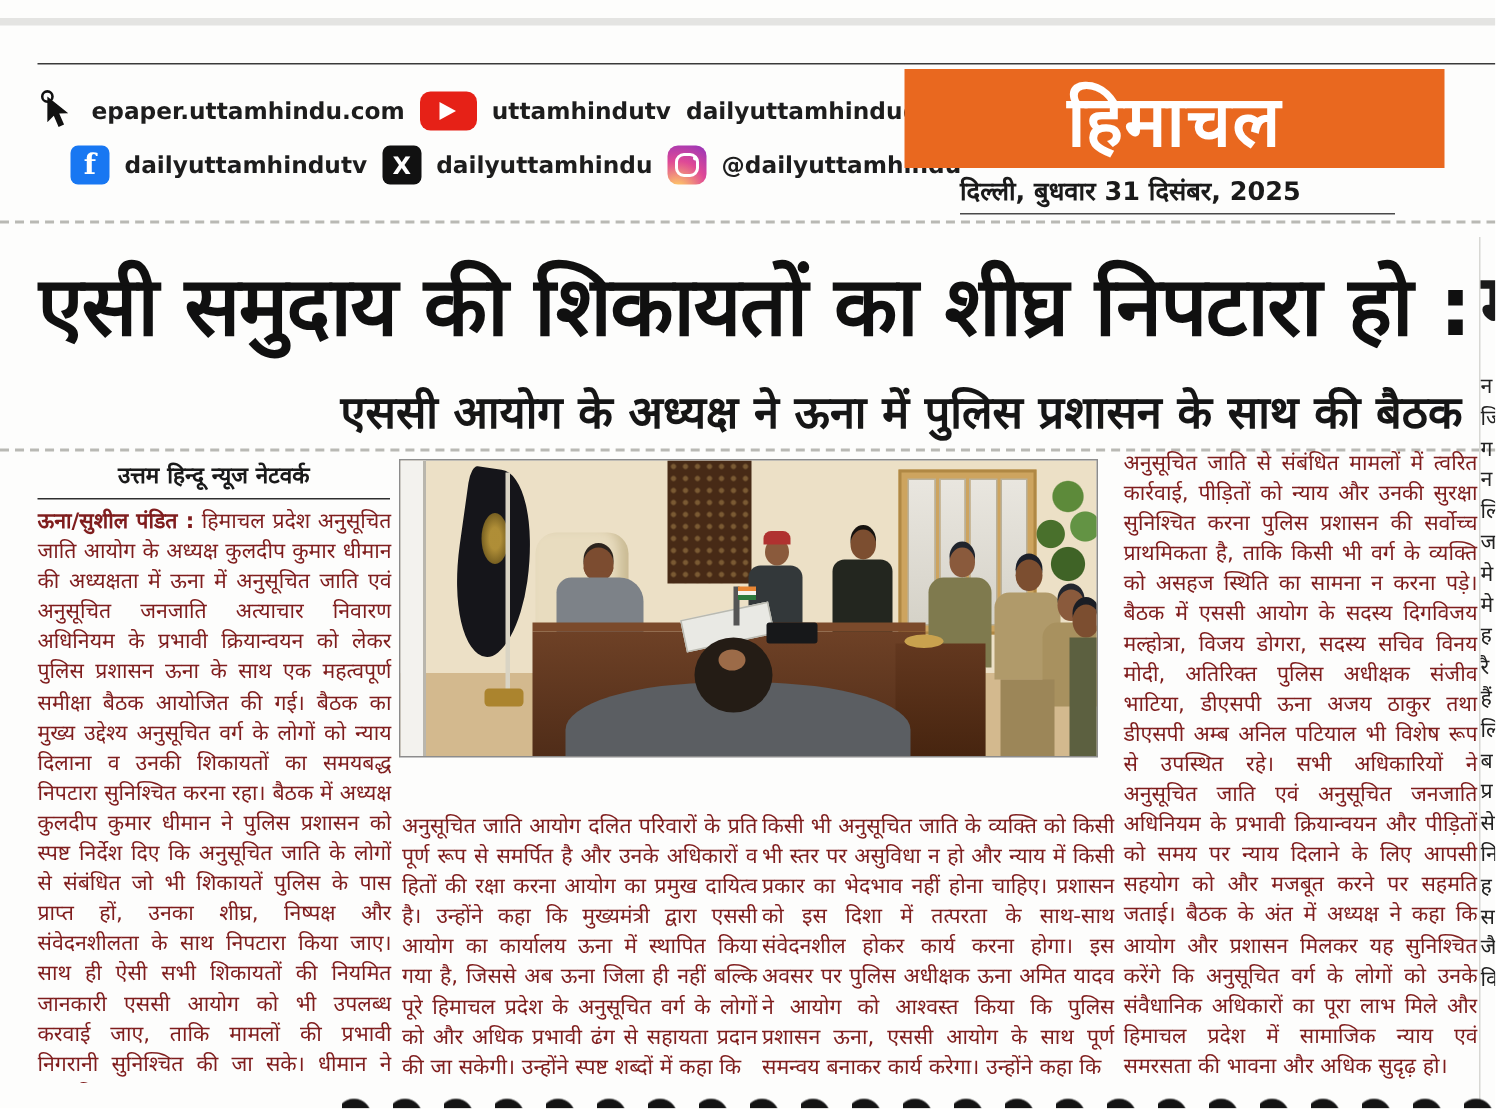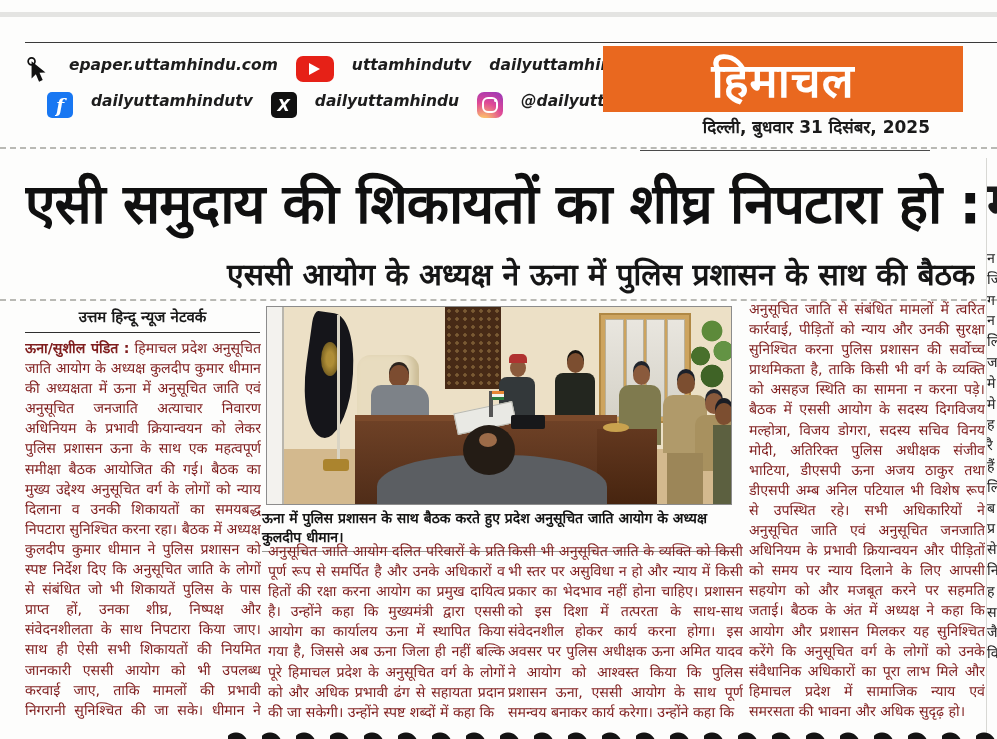--- a/index.html
+++ b/index.html
@@ -5,35 +5,35 @@
   * { margin:0; padding:0; box-sizing:border-box; }
   html,body { background:#ffffff; }
   body { font-family:"DejaVu Sans", sans-serif; color:#1a1a1a; }
   .page { position:relative; width:997px; height:739px; background:#fdfdfc; overflow:hidden; }
 
   .top-band { position:absolute; top:12px; left:0; width:997px; height:5px; background:#e4e4e2; }
   .header-rule { position:absolute; top:42px; left:25px; right:0; border-top:1.5px solid #3a3a3a; }
 
   
   .social { position:absolute; left:25px; top:56px; width:530px; }
-  .soc-row { display:flex; align-items:flex-start; gap:18px; height:36px;font-style:italic; }
+  .soc-row { display:flex; align-items:center; gap:10px; height:36px; }
   .soc-item { display:flex; align-items:center; gap:6px; font-weight:bold; font-size:15.5px; color:#1d1d1d; }
   .badge { display:inline-flex; align-items:center; justify-content:center; flex:none; }
   .yt { width:38px; height:26px; background:#e62117; border-radius:7px; }
   .yt:before { content:""; border-left:11px solid #fff; border-top:6.5px solid transparent; border-bottom:6.5px solid transparent; }
   .fb { width:26px; height:26px; background:#1877f2; border-radius:5px; color:#fff; font-weight:bold; font-size:19px; font-family:"DejaVu Serif", serif; }
   .xx { width:26px; height:26px; background:#111; border-radius:5px; color:#fff; font-weight:bold; font-size:16px; }
   .ig { width:26px; height:26px; border-radius:7px; background:radial-gradient(circle at 25% 115%, #fdc468 10%, #df4996 55%, #9b36b7 95%); position:relative; }
   .ig:before { content:""; position:absolute; inset:5px; border:2px solid #fff; border-radius:6px; }
   .ig:after { content:""; position:absolute; top:6.5px; right:6.5px; width:3px; height:3px; background:#fff; border-radius:50%; }
   .hand { width:26px; height:30px; }
 
   
   .banner { position:absolute; left:603px; top:46px; width:360px; height:66px; background:#e9681f; color:#fff; display:flex; align-items:center; justify-content:center; font-size:47px; font-weight:bold; letter-spacing:1px; }
-  .dateline { position:absolute; left:640px; top:115px; width:290px; text-align:right; font-weight:bold; font-size:17px; padding-bottom:12px; border-bottom:1.5px solid #4a4a4a; }
+  .dateline { position:absolute; left:640px; top:115px; width:290px; text-align:left; font-weight:bold; font-size:17px; padding-bottom:4px; border-bottom:1.5px solid #4a4a4a; }
 
   .dash-rule { position:absolute; left:0; width:997px; border-top:2px dashed #b9b9b4; }
   .dash1 { top:147px; }
   .dash2 { top:299px; }
 
   
   .headline { position:absolute; left:25px; top:160px; width:952px; height:90px; font-size:55px; font-weight:bold; color:#101010; white-space:nowrap; overflow:hidden; line-height:88px; letter-spacing:-1px; }
   .subheadline { position:absolute; left:25px; top:253px; width:950px; text-align:right; font-size:30px; font-weight:600; color:#161616; white-space:nowrap; overflow:hidden; }
 
   
@@ -180,21 +180,20 @@
     <div class="ph desk-return"></div>
     <div class="ph papers"></div>
     <div class="ph laptop"></div>
     <div class="ph mini-flag"></div>
     <div class="ph plate"></div>
     <div class="ph fg-man-body"></div>
     <div class="ph fg-man-head"></div>
     <div class="ph fg-man-bald"></div>
   </div>
 
-  <div class="caption">ऊना में पुलिस प्रशासन के साथ बैठक करते हुए प्रदेश अनुसूचित जाति आयोग के अध्यक्ष कुलदीप धीमान।</div>
 
   <p class="bodytext col2">अनुसूचित जाति आयोग दलित परिवारों के प्रति पूर्ण रूप से समर्पित है और उनके अधिकारों व हितों की रक्षा करना आयोग का प्रमुख दायित्व है। उन्होंने कहा कि मुख्यमंत्री द्वारा एससी आयोग का कार्यालय ऊना में स्थापित किया गया है, जिससे अब ऊना जिला ही नहीं बल्कि पूरे हिमाचल प्रदेश के अनुसूचित वर्ग के लोगों को और अधिक प्रभावी ढंग से सहायता प्रदान की जा सकेगी। उन्होंने स्पष्ट शब्दों में कहा कि</p>
   <p class="bodytext col3">किसी भी अनुसूचित जाति के व्यक्ति को किसी भी स्तर पर असुविधा न हो और न्याय में किसी प्रकार का भेदभाव नहीं होना चाहिए। प्रशासन को इस दिशा में तत्परता के साथ-साथ संवेदनशील होकर कार्य करना होगा। इस अवसर पर पुलिस अधीक्षक ऊना अमित यादव ने आयोग को आश्वस्त किया कि पुलिस प्रशासन ऊना, एससी आयोग के साथ पूर्ण समन्वय बनाकर कार्य करेगा। उन्होंने कहा कि</p>
   <p class="bodytext col4">अनुसूचित जाति से संबंधित मामलों में त्वरित कार्रवाई, पीड़ितों को न्याय और उनकी सुरक्षा सुनिश्चित करना पुलिस प्रशासन की सर्वोच्च प्राथमिकता है, ताकि किसी भी वर्ग के व्यक्ति को असहज स्थिति का सामना न करना पड़े। बैठक में एससी आयोग के सदस्य दिगविजय मल्होत्रा, विजय डोगरा, सदस्य सचिव विनय मोदी, अतिरिक्त पुलिस अधीक्षक संजीव भाटिया, डीएसपी ऊना अजय ठाकुर तथा डीएसपी अम्ब अनिल पटियाल भी विशेष रूप से उपस्थित रहे। सभी अधिकारियों ने अनुसूचित जाति एवं अनुसूचित जनजाति अधिनियम के प्रभावी क्रियान्वयन और पीड़ितों को समय पर न्याय दिलाने के लिए आपसी सहयोग को और मजबूत करने पर सहमति जताई। बैठक के अंत में अध्यक्ष ने कहा कि आयोग और प्रशासन मिलकर यह सुनिश्चित करेंगे कि अनुसूचित वर्ग के लोगों को उनके संवैधानिक अधिकारों का पूरा लाभ मिले और हिमाचल प्रदेश में सामाजिक न्याय एवं समरसता की भावना और अधिक सुदृढ़ हो।</p>
 
   <div class="sliver">
     <div class="sliver-headline">मा</div>
     <div class="sliver-body">न
 जि
 ग

